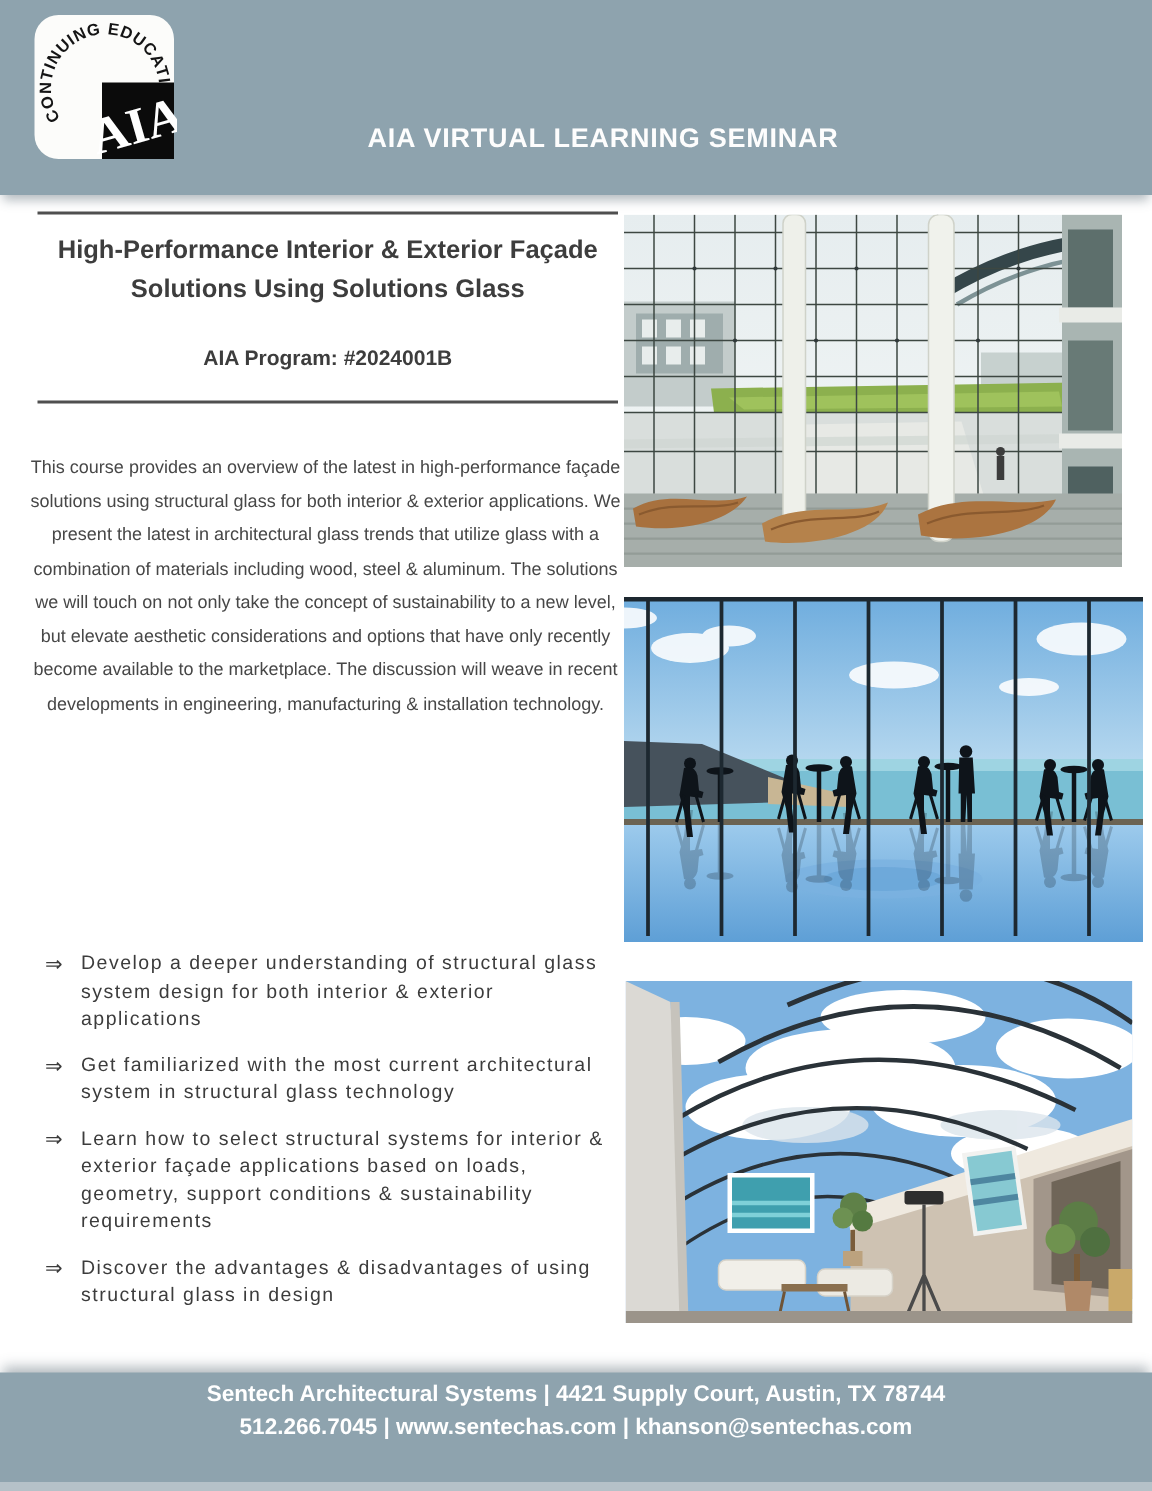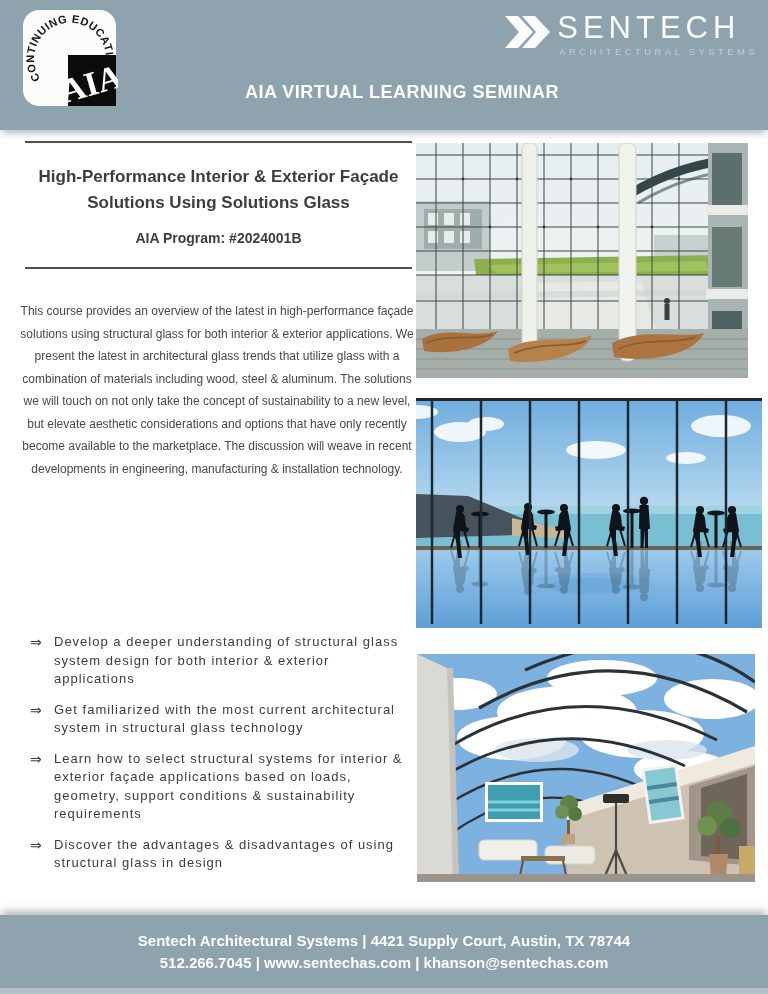--- a/index.html
+++ b/index.html
@@ -13,21 +13,21 @@
   .seminar-title{position:absolute;left:0;right:0;top:82px;text-align:center;padding-left:36px;
         color:#fdfdfd;font-size:18px;font-weight:bold;letter-spacing:.5px;}
   .sentech{position:absolute;right:10px;top:12px;display:flex;align-items:flex-start;}
   .chev{display:block;margin-top:4px;margin-right:6px;}
   .sentech-name{color:#fbfcfc;font-size:31px;font-weight:400;letter-spacing:5px;line-height:32px;}
   .sentech-tag{color:rgba(255,255,255,.45);font-size:9.5px;letter-spacing:3.4px;margin-top:2px;padding-left:2px;}
 
   
   .rule{position:absolute;left:25px;width:387px;height:0;border-top:2px solid #4f4f4f;}
   .rule1{top:141px;} .rule2{top:267px;}
-  .course-title{position:absolute;left:25px;top:164px;width:387px;text-align:center;
+  .course-title{position:absolute;left:25px;top:154px;width:387px;text-align:center;
         color:#3d3d3d;font-size:17px;font-weight:bold;line-height:26px;}
   .course-title div{white-space:nowrap;}
   .program{position:absolute;left:25px;top:216px;width:387px;text-align:center;
         color:#3d3d3d;font-size:14px;font-weight:bold;}
   .credit{position:absolute;left:25px;top:237px;width:387px;text-align:center;
         color:#3d3d3d;font-size:14px;font-weight:bold;}
   .description{position:absolute;left:18px;top:288px;width:398px;text-align:center;
         color:#474747;font-size:12px;line-height:22.5px;}
   .objectives{position:absolute;left:30px;top:633px;width:382px;margin:0;padding:0;list-style:none;}
   .objectives li{display:flex;gap:9px;margin-bottom:12px;color:#3c3c3c;
@@ -37,21 +37,21 @@
   
   .photo{position:absolute;overflow:hidden;}
   .photo svg{display:block;width:100%;height:100%;}
   .photo1{left:416px;top:143px;width:332px;height:235px;}
   .photo2{left:416px;top:398px;width:346px;height:230px;}
   .photo3{left:417px;top:654px;width:338px;height:228px;}
 
   
   .footer{top:915px;height:79px;box-shadow:0 -6px 8px -2px rgba(85,100,110,.45);text-align:center;}
   .footer .ftext{margin:0;color:#ffffff;font-size:15px;font-weight:bold;line-height:22px;}
-  .footer .f1{padding-top:15px;}
+  .footer .f1{padding-top:4px;}
   .footer-strip{position:absolute;left:0;bottom:0;width:768px;height:6px;background:#b5c1c8;}
 </style>
 </head>
 <body>
 
 <div class="page">
 
   <header class="band header">
 
     <div class="aia-logo">
@@ -61,32 +61,20 @@
           <path id="aiacirc" d="M 19,72 A 36,36 0 1 1 84,48" fill="none"></path>
         </defs>
         <text font-size="11" font-weight="bold" letter-spacing="0.6" fill="#141414" font-family="Liberation Sans, sans-serif">
           <textPath href="#aiacirc" startOffset="1">CONTINUING EDUCATION</textPath>
         </text>
         <rect x="46" y="47" width="48" height="51" fill="#0b0b0b"></rect>
         <text x="70" y="87" text-anchor="middle" fill="#ffffff" font-size="34" font-weight="bold" font-family="Liberation Serif, serif" transform="rotate(-16 70 78)">AIA</text>
       </svg>
     </div>
 
-    <div class="sentech">
-      <span class="chev">
-        <svg width="46" height="32" viewBox="0 0 46 32">
-          <polygon points="0,0 13,0 28,16 13,32 0,32 14,16" fill="#fbfcfc"></polygon>
-          <polygon points="17,0 30,0 45,16 30,32 17,32 31,16" fill="#fbfcfc"></polygon>
-        </svg>
-      </span>
-      <div class="sentech-text">
-        <div class="sentech-name">SENTECH</div>
-        <div class="sentech-tag">ARCHITECTURAL SYSTEMS</div>
-      </div>
-    </div>
 
     <div class="seminar-title">AIA VIRTUAL LEARNING SEMINAR</div>
   </header>
 
   <div class="rule rule1"></div>
 
   <h1 class="course-title" style="margin:0">
     <div>High-Performance Interior &amp; Exterior Façade</div>
     <div>Solutions Using Solutions Glass</div>
   </h1>

